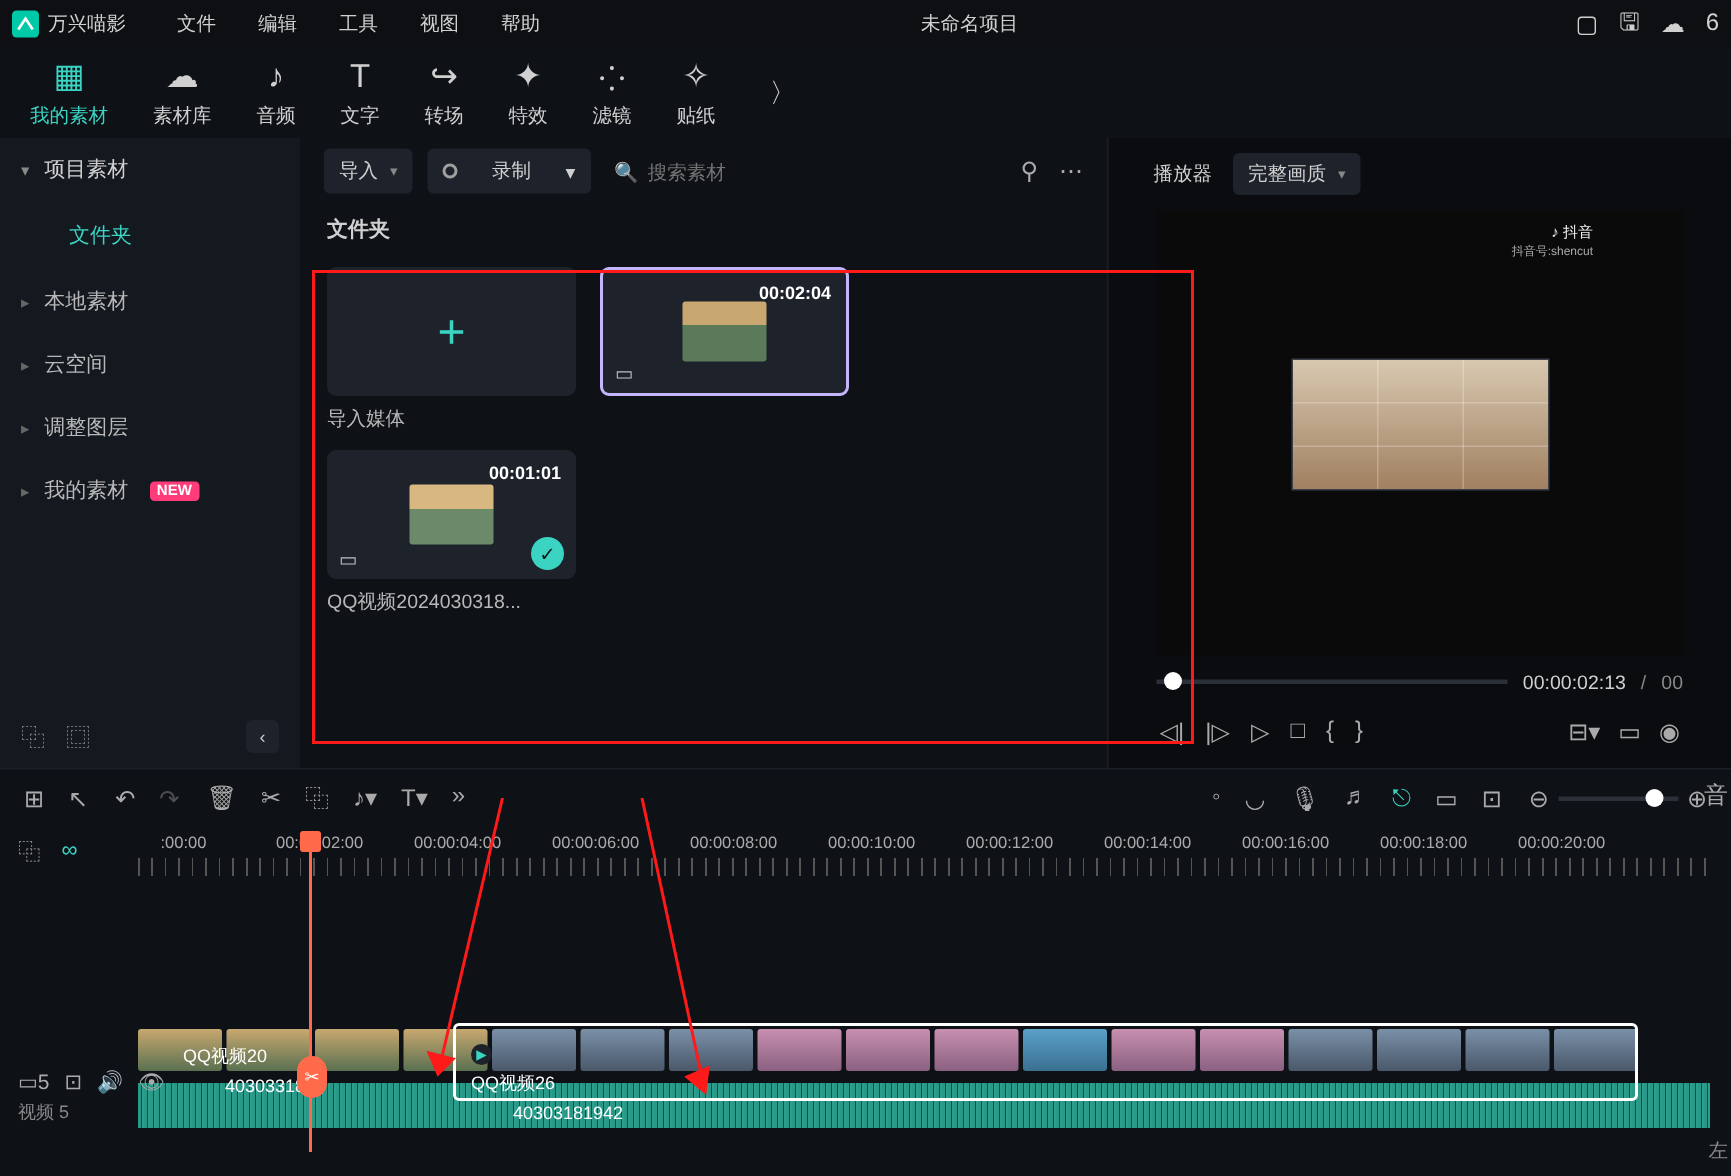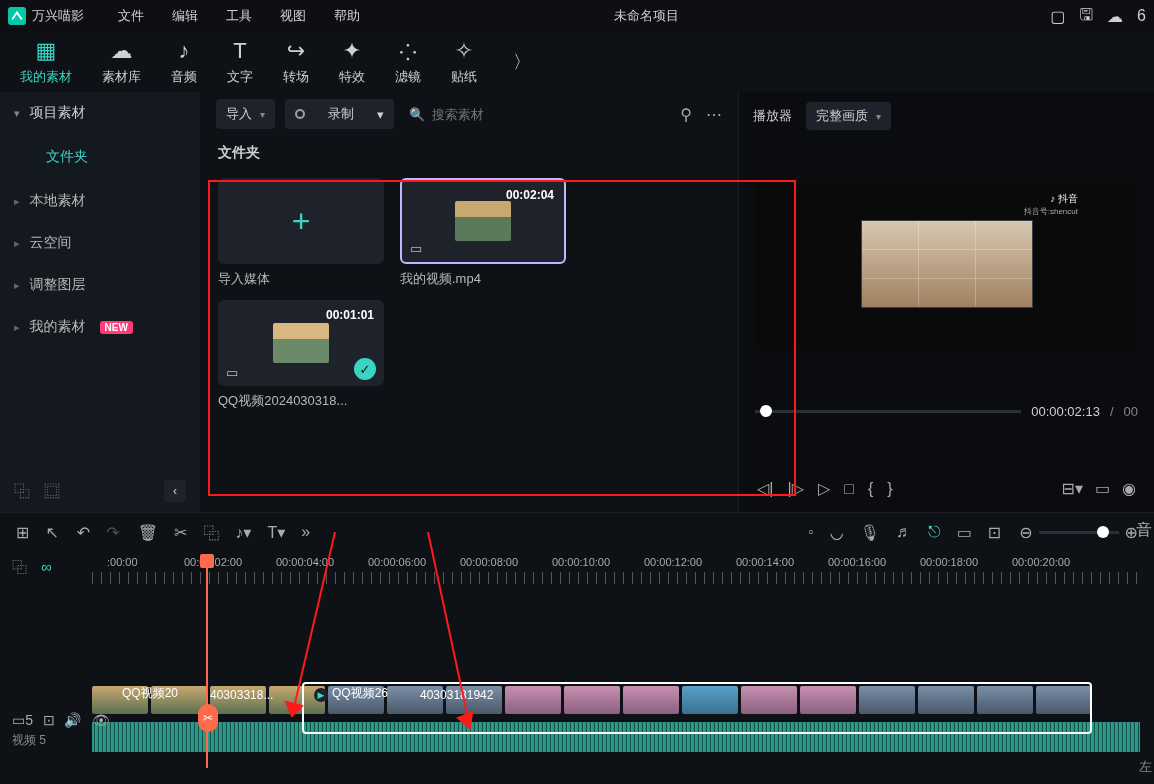--- a/index.html
+++ b/index.html
@@ -49,21 +49,21 @@
 .thumb { width: 166px; height: 86px; background: #1e232b; border-radius: 6px; display: flex; align-items: center; justify-content: center; position: relative; cursor: pointer; }
 .thumb.add { font-size: 32px; color: #3bd4c3; font-weight: 300; }
 .thumb.sel { border: 2px solid #c4b5fd; }
 .thumb .dur { position: absolute; top: 8px; right: 10px; font-size: 12px; font-weight: bold; color: #fff; }
 .thumb .vid-ico { position: absolute; bottom: 6px; left: 8px; font-size: 13px; color: #bbb; }
 .thumb .check { position: absolute; bottom: 6px; right: 8px; width: 22px; height: 22px; background: #3bd4c3; border-radius: 50%; display: flex; align-items: center; justify-content: center; color: #0e1116; font-size: 13px; }
 .thumb-img { width: 56px; height: 40px; background: linear-gradient(#c8a870 40%, #5a7a5a 40%); border-radius: 2px; }
 .thumb-img2 { width: 56px; height: 40px; background: linear-gradient(#d8b880 40%, #6a8a6a 40%); border-radius: 2px; }
 .thumb-label { font-size: 13px; padding-top: 6px; color: #b8b8b8; white-space: nowrap; overflow: hidden; text-overflow: ellipsis; }
 
-.preview { width: 416px; background: #0a0c10; display: flex; flex-direction: column; padding: 4px 6px; border-left: 1px solid #1a1e25; gap: 44px; }
+.preview { width: 416px; background: #0a0c10; display: flex; flex-direction: column; padding: 4px 22px; border-left: 1px solid #1a1e25; }
 .preview-top { display: flex; align-items: center; gap: 14px; padding: 6px 8px; font-size: 13px; }
 .quality-sel { background: #1e232b; padding: 5px 10px; border-radius: 4px; display: flex; gap: 8px; align-items: center; cursor: pointer; }
 .quality-sel .arr { font-size: 10px; color: #888; }
 .preview-canvas { flex: 1; background: #0a0a0a; position: relative; margin: 4px 10px; }
 .pv-mark { position: absolute; right: 60px; top: 8px; font-size: 10px; color: #eee; }
 .pv-mark2 { position: absolute; right: 60px; top: 22px; font-size: 8px; color: #aaa; }
 .pv-img { position: absolute; left: 50%; top: 48%; transform: translate(-50%, -50%); width: 172px; height: 88px; background: linear-gradient(#d8c8b0, #a08060); border: 1px solid #3a3f48; }
 .pv-img::before, .pv-img::after { content: ""; position: absolute; background: rgba(255,255,255,0.25); }
 .pv-img::before { left: 33%; top: 0; bottom: 0; width: 1px; box-shadow: 57px 0 0 rgba(255,255,255,0.25); }
 .pv-img::after { top: 33%; left: 0; right: 0; height: 1px; box-shadow: 0 29px 0 rgba(255,255,255,0.25); }
@@ -96,21 +96,21 @@
 .playhead { position: absolute; top: -2px; width: 14px; height: 14px; background: #ff6b4a; border-radius: 2px; z-index: 6; }
 .playhead-line { position: absolute; top: 12px; bottom: -200px; width: 2px; background: #ff6b4a; left: 6px; }
 
 .tracks { position: absolute; left: 92px; right: 14px; top: 44px; bottom: 0; }
 .clip-thumbs { position: absolute; top: 90px; left: 0; height: 44px; display: flex; }
 .ct { width: 56px; height: 28px; margin-right: 3px; border-radius: 2px; }
 .ct.a { background: linear-gradient(#c8a870, #5a7050); }
 .ct.b { background: linear-gradient(#7a90a8, #4a586a); }
 .ct.c { background: linear-gradient(#c890b0, #8a6080); }
 .ct.d { background: linear-gradient(#5aa0c8, #3a7090); }
-.clip-label { position: absolute; top: 89px; color: #fff; font-size: 12px; display: flex; gap: 4px; align-items: flex-end; z-index: 4; }
+.clip-label { position: absolute; top: 100px; color: #fff; font-size: 12px; display: flex; gap: 4px; align-items: flex-start; z-index: 4; flex-direction: column; }
 .clip-label .pl { width: 14px; height: 14px; background: #1e232b; border-radius: 50%; display: flex; align-items: center; justify-content: center; color: #3bd4c3; font-size: 9px; }
 .clip-sel { position: absolute; top: 86px; border: 2px solid #fff; border-radius: 4px; height: 52px; z-index: 3; }
 .wave { position: absolute; top: 126px; left: 0; right: 0; height: 30px; background: repeating-linear-gradient(90deg, #2a9888 0 2px, #155048 2px 4px), linear-gradient(#0a3a32, #0a3a32); background-size: 100% 100%; }
 .wave::after { content: ""; position: absolute; inset: 0; background: repeating-linear-gradient(90deg, transparent 0 3px, #3bd4b8 3px 4px); opacity: 0.6; }
 .cut-knob { position: absolute; top: 108px; width: 20px; height: 28px; background: #ff6b4a; border-radius: 10px; z-index: 7; display: flex; align-items: center; justify-content: center; color: #fff; font-size: 12px; }
 
 .arrow { position: absolute; z-index: 10; stroke: #ff1a1a; fill: #ff1a1a; stroke-width: 2; pointer-events: none; }
 .right-ch { position: absolute; right: 2px; bottom: 6px; font-size: 13px; color: #888; }
 .big-right { position: absolute; right: 2px; top: 520px; font-size: 16px; color: #aaa; }
 </style>
@@ -232,21 +232,20 @@
       <div class="thumb-wrap">
         <div class="thumb add">+</div>
         <div class="thumb-label">导入媒体</div>
       </div>
       <div class="thumb-wrap">
         <div class="thumb sel">
           <span class="dur">00:02:04</span>
           <div class="thumb-img"></div>
           <span class="vid-ico">▭</span>
         </div>
-        <div class="thumb-label">我的视频.mp4</div>
       </div>
     </div>
     <div class="thumbs" style="padding-top:0">
       <div class="thumb-wrap">
         <div class="thumb">
           <span class="dur">00:01:01</span>
           <div class="thumb-img2"></div>
           <span class="vid-ico">▭</span>
           <span class="check">✓</span>
         </div>

